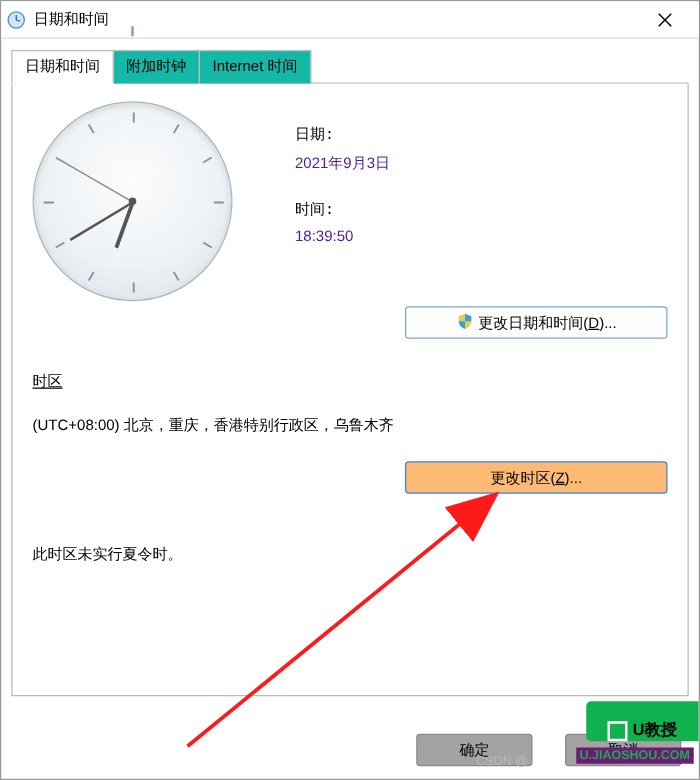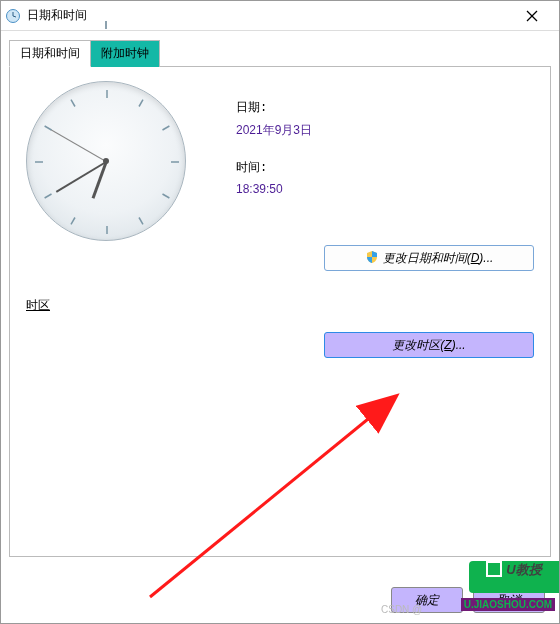--- a/index.html
+++ b/index.html
@@ -95,24 +95,23 @@
 
     .btn {
       display:inline-flex; align-items:center; justify-content:center;
       height: 26px;
       padding: 0 14px;
       font-size:12px;
       background:#fdfdfd;
       border:1px solid #7aa7d8;
       border-radius:3px;
       white-space:nowrap;
-      font-style:italic;
     }
     .btn.highlight {
-      background:#c4b5fd;
+      background:#fdba74;
       border-color:#2e8ae6;
     }
     .shield-icon {
       display:inline-block;
       margin-right:4px;
     }
     .change-dt-row { display:flex; justify-content:flex-end; margin-top:4px; }
     .change-dt-row .btn { width: 210px; }
 
     .section-label { font-size:12px; margin-top:26px; margin-bottom:18px;text-decoration:underline; }
@@ -124,23 +123,24 @@
 
     
     .dialog-buttons {
       position:absolute;
       bottom: 10px;
       right: 14px;
       display:flex;
       gap: 10px;
     }
     .dialog-buttons .btn {
-      width: 72px;
+      width: 93px;
       border-color:#888;
-      background:#c4b5fd;
+      background:#a3a3a3;
+      margin-left:16px;
     }
 
     
     .anno-arrow {
       position:absolute;
       pointer-events:none;
       z-index:10;
     }
 
     
@@ -151,28 +151,27 @@
       color:#999;
       margin-top:18px;
     }
     .watermark.csdn { left: 380px; bottom:8px; color:#bbb; }
 
     .ujiaoshou-badge {
       position:absolute;
       right:0; bottom:30px;
       width: 90px; height: 32px;
       background:#0fb24e;
-      color:#404040;
+      color:#000000;
       font-weight:bold;
       font-size:13px;
-      display:flex; align-items:flex-start; justify-content:center;
+      display:flex; align-items:flex-end; justify-content:center;
       gap:4px;
       border-top-left-radius:4px;
       border-bottom-left-radius:4px;
-      font-style:italic;
     }
     .ujiaoshou-badge .sq {
       width:16px; height:16px; border:2px solid #fff;
       display:inline-block;
     }
     .ujiaoshou-url {
       position:absolute;
       right:4px; bottom:12px;
       font-size:10px;
       color:#0fb24e;
@@ -200,20 +199,21 @@
       <line x1="1" y1="1" x2="11" y2="11" stroke="#000" stroke-width="1.2"></line>
       <line x1="11" y1="1" x2="1" y2="11" stroke="#000" stroke-width="1.2"></line>
     </svg>
   </div>
 </div>
 
 <div class="tabs-container">
   <div class="tabs-row">
     <div class="tab active">日期和时间</div>
     <div class="tab">附加时钟</div>
+    <div class="tab">Internet 时间</div>
   </div>
 
   <div class="tab-panel">
 
     <div class="datetime-row">
       <div class="clock-wrap">
         <div class="clock-face">
 
           <div class="tick" style="transform: translate(-50%,-70px) rotate(0deg) translateY(0); left:50%; top: calc(50% - 70px);"></div>
           <div class="hand hour"></div>
@@ -255,27 +255,29 @@
             <path d="M7 1 L12 3 V7 C12 10 9.5 12.5 7 13 C4.5 12.5 2 10 2 7 V3 Z" fill="#f6c94b"></path>
             <path d="M7 1 L12 3 V7 L7 7 Z" fill="#34a0e8"></path>
             <path d="M7 7 L7 13 C4.5 12.5 2 10 2 7 Z" fill="#34a0e8"></path>
           </svg>
         </span>
         <span><span>更改日期和时间(</span><span class="underline">D</span><span>)...</span></span>
       </div>
     </div>
 
     <div class="section-label">时区</div>
+    <div class="tz-value">(UTC+08:00) 北京，重庆，香港特别行政区，乌鲁木齐</div>
 
     <div class="change-tz-row">
       <div class="btn highlight">
         <span><span>更改时区(</span><span class="underline">Z</span><span>)...</span></span>
       </div>
     </div>
 
+    <div class="dst-text">此时区未实行夏令时。</div>
 
     <svg class="anno-arrow" style="left:130px; top:320px;" width="280" height="220">
       <defs>
         <marker id="ah" markerWidth="14" markerHeight="12" refX="12" refY="6" orient="auto">
           <path d="M0,0 L14,6 L0,12 Z" fill="#ff1a1a"></path>
         </marker>
       </defs>
       <line x1="10" y1="210" x2="255" y2="10" stroke="#ff1a1a" stroke-width="3" marker-end="url(#ah)"></line>
     </svg>
 

